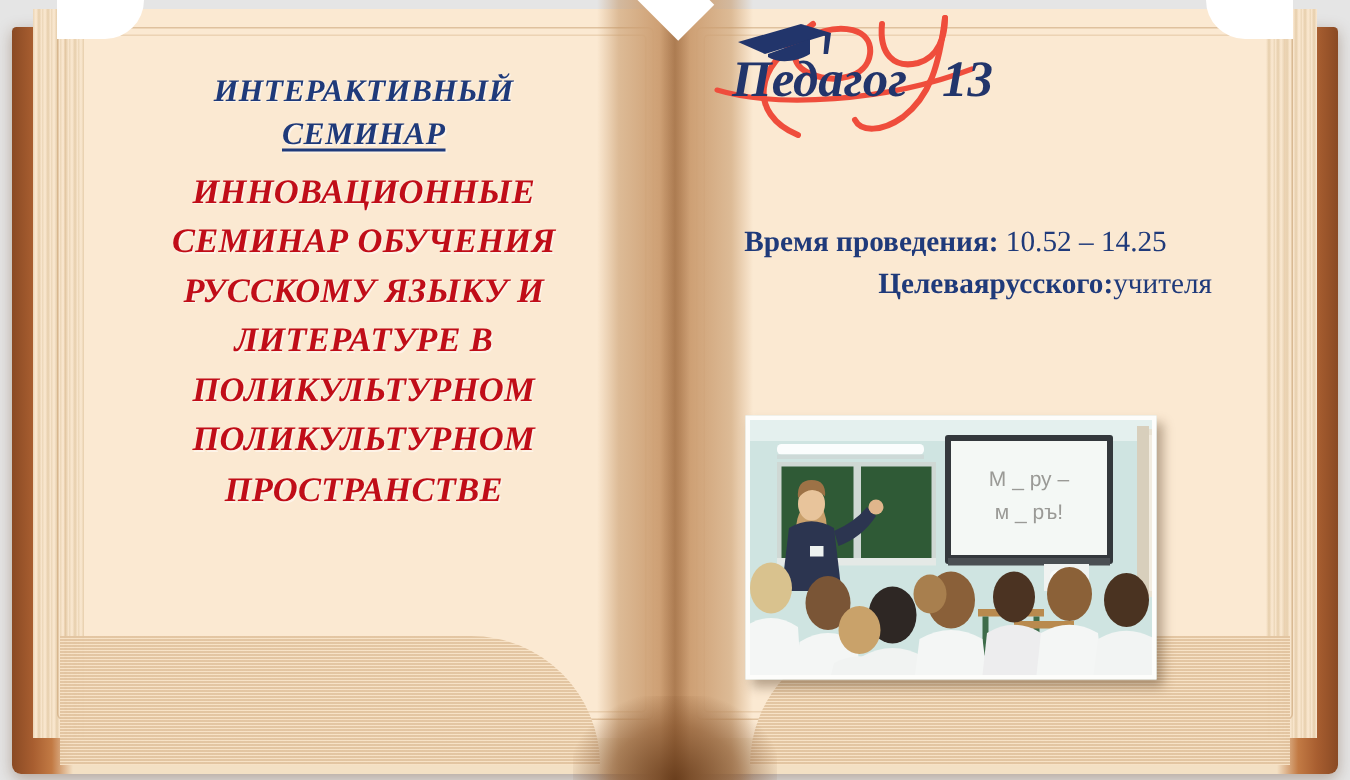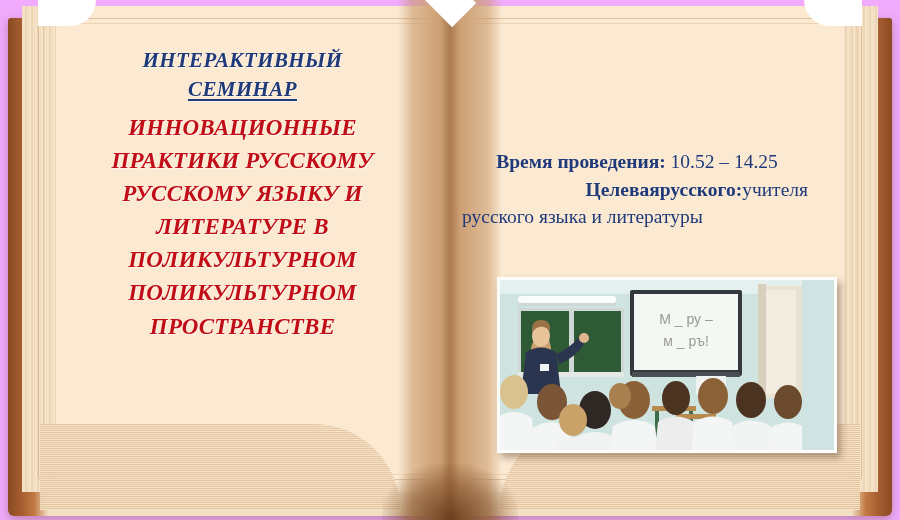--- a/index.html
+++ b/index.html
@@ -10,21 +10,21 @@
   }
   body {
     font-family: "Liberation Serif", serif;
   }
 
   .slide {
     position: relative;
     width: 900px;
     height: 520px;
     overflow: hidden;
-    background: #f0abfc;
+    background: #e5e5e5;
   }
 
   
   .book-cover {
     position: absolute;
     left: 8px;
     top: 18px;
     width: 884px;
     height: 498px;
     background: linear-gradient(90deg,
@@ -223,21 +223,21 @@
     white-space: nowrap;
     padding: 0 4px 0 18px;
   }
   .details .audience-cont { text-align: left; padding-left: 0; }
 
   
   .photo {
     position: absolute;
     left: 497px;
     top: 277px;
-    width: 340px;
+    width: 274px;
     height: 176px;
     background: #cfe3e2;
     border: 3px solid #fdfdfb;
     box-sizing: border-box;
     box-shadow: 4px 5px 7px rgba(80,55,30,.4);
     overflow: hidden;
   }
   .photo svg { display: block; }
 </style>
 </head>
@@ -268,41 +268,61 @@
   <div class="top-gap-right"></div>
   <div class="top-notch"></div>
 
   <div class="left-content">
     <div class="seminar-kicker">
       <div>ИНТЕРАКТИВНЫЙ</div>
       <div class="underlined">СЕМИНАР</div>
     </div>
     <div class="seminar-title">
       <div>ИННОВАЦИОННЫЕ</div>
-      <div>ПРАКТИКИ РУССКОМУ</div>
+      <div>СЕМИНАР ОБУЧЕНИЯ</div>
       <div>РУССКОМУ ЯЗЫКУ И</div>
       <div>ЛИТЕРАТУРЕ В</div>
       <div>ПОЛИКУЛЬТУРНОМ</div>
       <div>ПОЛИКУЛЬТУРНОМ</div>
       <div>ПРОСТРАНСТВЕ</div>
     </div>
   </div>
 
+  <div class="logo">
+    <svg width="260" height="92" viewBox="0 0 260 92">
+
+      <g fill="none" stroke="#ef4d3c" stroke-linecap="round">
+        <path d="M62 88 C 28 74, 34 40, 66 24 C 92 11, 112 18, 110 34
+                 C 108 50, 86 54, 70 47 C 56 41, 56 26, 72 14" stroke-width="4"></path>
+        <path d="M118 14 C 116 34, 126 44, 142 40 C 156 36, 160 22, 160 10" stroke-width="4"></path>
+        <path d="M160 10 C 156 42, 150 62, 132 76 C 118 86, 104 86, 100 78" stroke-width="4"></path>
+        <path d="M8 58 C 48 70, 120 66, 178 44" stroke-width="3.4"></path>
+      </g>
+
+      <g fill="#22356b">
+        <path d="M22 26 L64 14 L82 21 L40 34 Z"></path>
+        <path d="M42 34 L70 24 L70 34 C 60 40, 48 40, 42 36 Z"></path>
+        <path d="M64 14 L84 20 L82 34 L79 34 L80 22 Z"></path>
+      </g>
+
+      <text x="18" y="62" font-family="'Liberation Serif', serif" font-style="italic" font-weight="bold" font-size="34" fill="#22356b">Педагог</text>
+      <text x="158" y="62" font-family="'Liberation Serif', serif" font-style="italic" font-weight="bold" font-size="34" fill="#22356b">13</text>
+    </svg>
+  </div>
 
   <div class="details">
     <div class="line">
       <span class="lbl">Время проведения:</span>
       <span>10.52 – 14.25</span>
     </div>
     <div class="row-justify">
       <span class="lbl">Целевая</span>
       <span class="lbl">русского:</span>
       <span>учителя</span>
     </div>
-    <div class="audience-cont">русского языка и литературы</div>
   </div>
 
   <div class="photo">
     <svg width="302" height="170" viewBox="0 0 302 170">
 
       <rect x="0" y="0" width="302" height="170" fill="#cfe4e1"></rect>
       <rect x="0" y="0" width="302" height="14" fill="#e4f0ee"></rect>
 
       <rect x="262" y="6" width="40" height="112" fill="#e9e2d2"></rect>
       <rect x="266" y="10" width="30" height="104" fill="#f2ece0"></rect>

